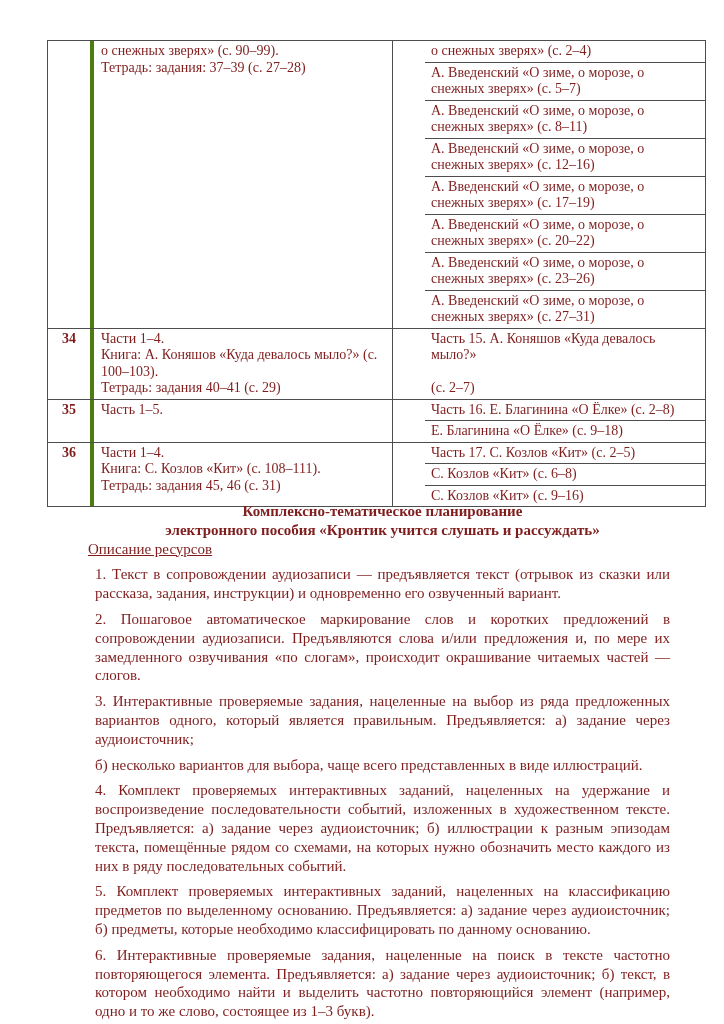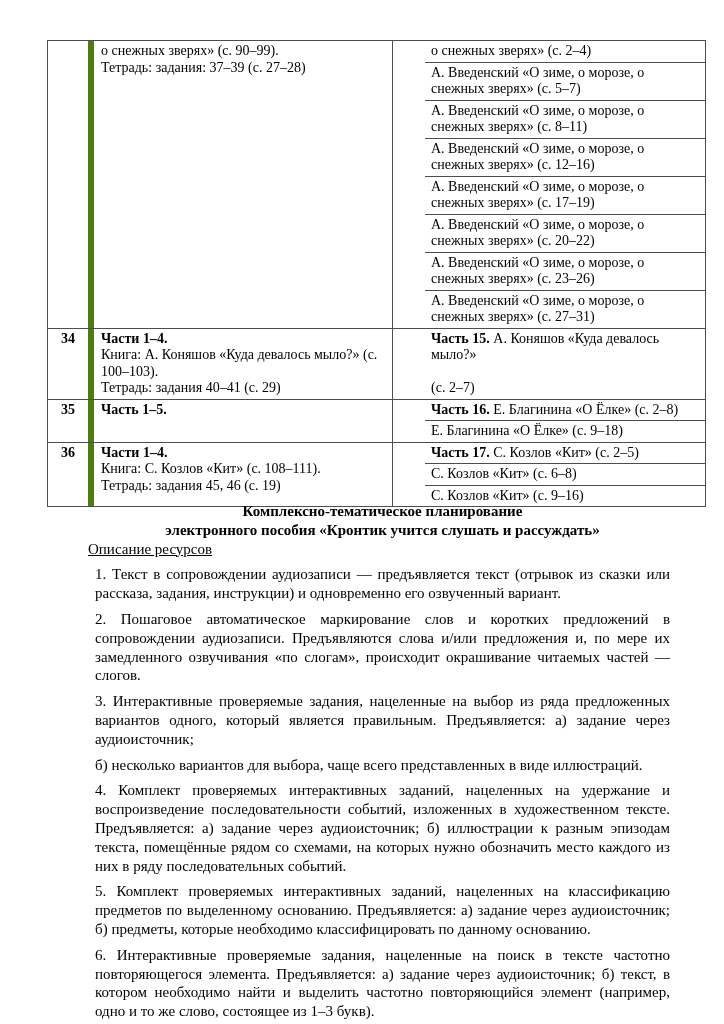--- a/index.html
+++ b/index.html
@@ -1,47 +1,47 @@
 <!DOCTYPE html>
 <html lang="ru"><head>
 <meta charset="utf-8">
 <style>
   html,body { margin:0; padding:0; background:#ffffff; }
   .page {
     position:relative;
     width:724px; height:1024px;
     background:#ffffff;
-    color:#000000;
+    color:#7f1d1d;
     font-family:"Liberation Serif","DejaVu Serif",serif;
     overflow:hidden;
   }
   
   .lesson-table {
     position:absolute; left:47px; top:40px; width:659px;
     border:1px solid #4d4d4d;
     font-size:14px; line-height:16.5px;
     box-sizing:border-box;
   }
   .rgroup { display:flex; border-top:1px solid #4d4d4d; align-items:stretch; }
   .rgroup:first-child { border-top:none; }
   .c-num {
     width:46px; flex:0 0 46px;
-    border-right:6px solid #4d7c0f;
+    border-right:4px solid #4d7c0f;
     font-weight:bold; text-align:center;
     padding-top:2px; box-sizing:border-box;
   }
   .c-left {
     width:299px; flex:0 0 299px;
     border-right:1px solid #4d4d4d;
     padding:2px 5px 2px 7px; box-sizing:border-box;
   }
   .c-right { flex:1 1 auto; display:flex; flex-direction:column; min-width:0;margin-left:32px; }
   .sub { border-bottom:1px solid #4d4d4d; padding:2px 4px 2px 6px; }
   .sub:last-child { border-bottom:none; flex:1; }
-  .bold { font-weight:bold; }
+  .bold { font-weight:normal; }
   .pre { white-space:pre-line; }
   
   .doc-body {
     position:absolute; left:88px; top:502px; width:589px;
     font-size:15px; line-height:18.8px;
     text-align:justify;
   }
   .doc-title { font-weight:bold; text-align:center; }
   .doc-body p { margin:7px; }
   .section-label { text-align:left;text-decoration:underline; }
@@ -95,21 +95,21 @@
         <div class="sub"><span class="bold">Часть 16.</span><span class="pre"> Е. Благинина «О Ёлке» (с. 2–8)</span></div>
         <div class="sub"><span class="pre">Е. Благинина «О Ёлке» (с. 9–18)</span></div>
       </div>
     </div>
 
     <div class="rgroup">
       <div class="c-num">36</div>
       <div class="c-left">
         <div class="bold">Части 1–4.</div>
         <div class="pre">Книга: С. Козлов «Кит» (с. 108–111).
-Тетрадь: задания 45, 46 (с. 19)</div>
+Тетрадь: задания 45, 46 (с. 31)</div>
       </div>
       <div class="c-right">
         <div class="sub"><span class="bold">Часть 17.</span><span class="pre"> С. Козлов «Кит» (с. 2–5)</span></div>
         <div class="sub"><span class="pre">С. Козлов «Кит» (с. 6–8)</span></div>
         <div class="sub"><span class="pre">С. Козлов «Кит» (с. 9–16)</span></div>
       </div>
     </div>
 
   </div>
 

